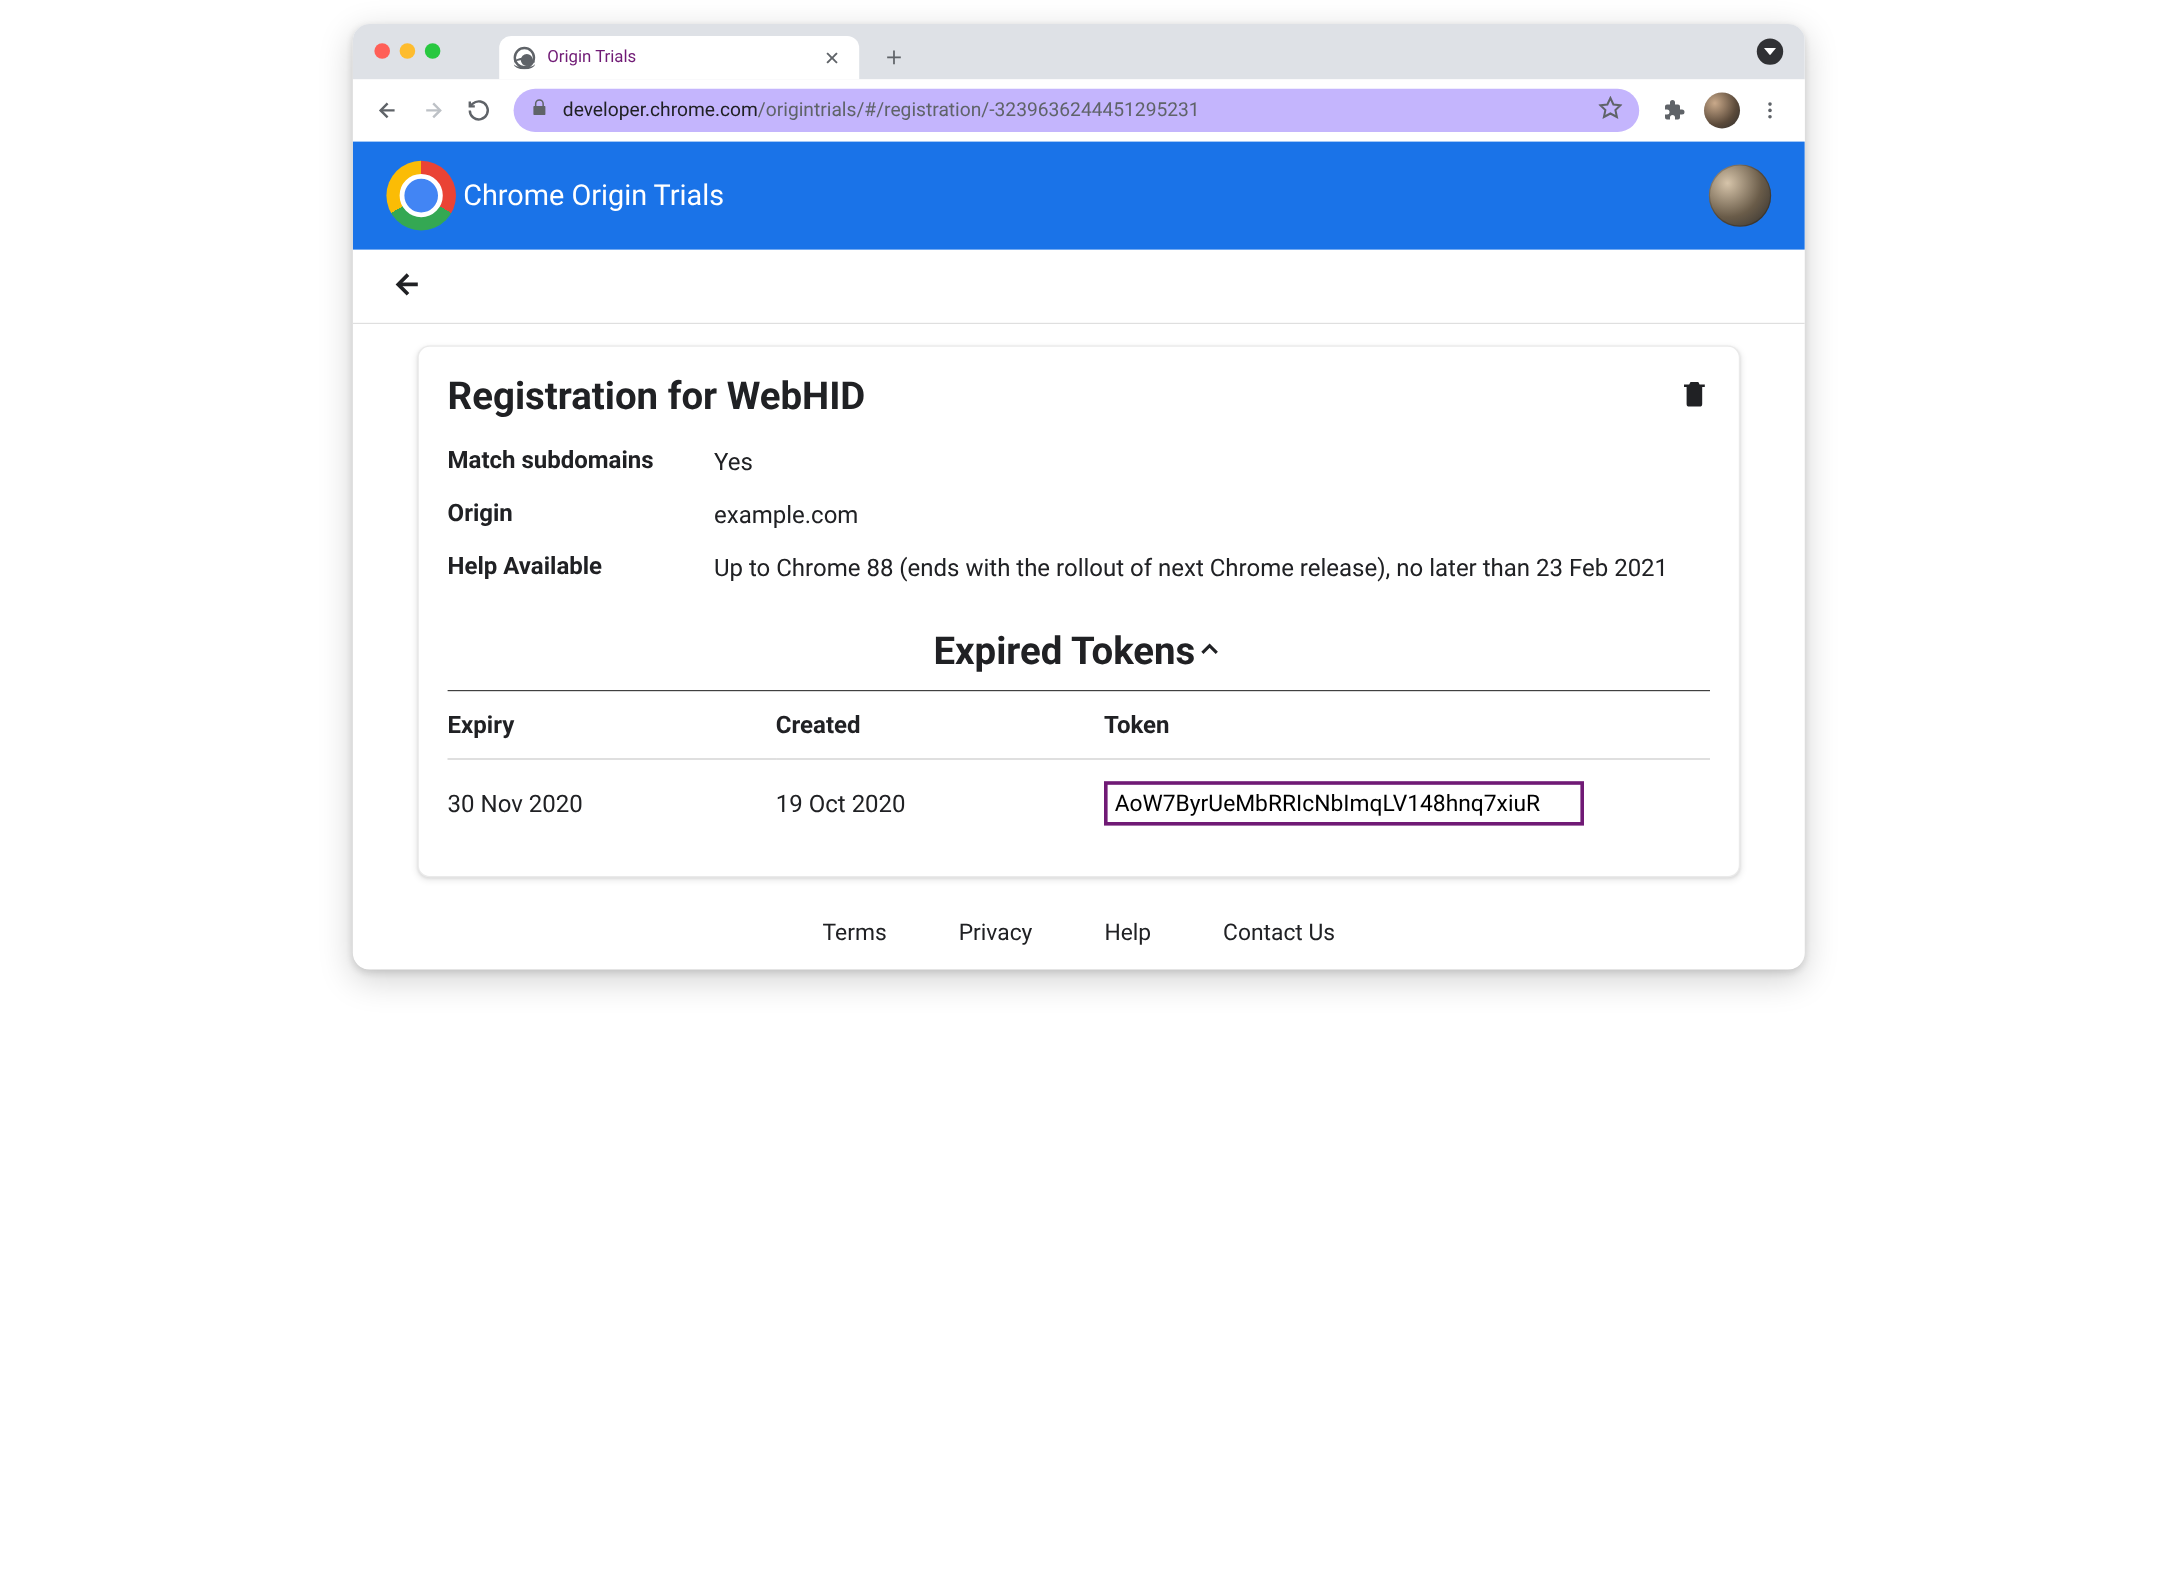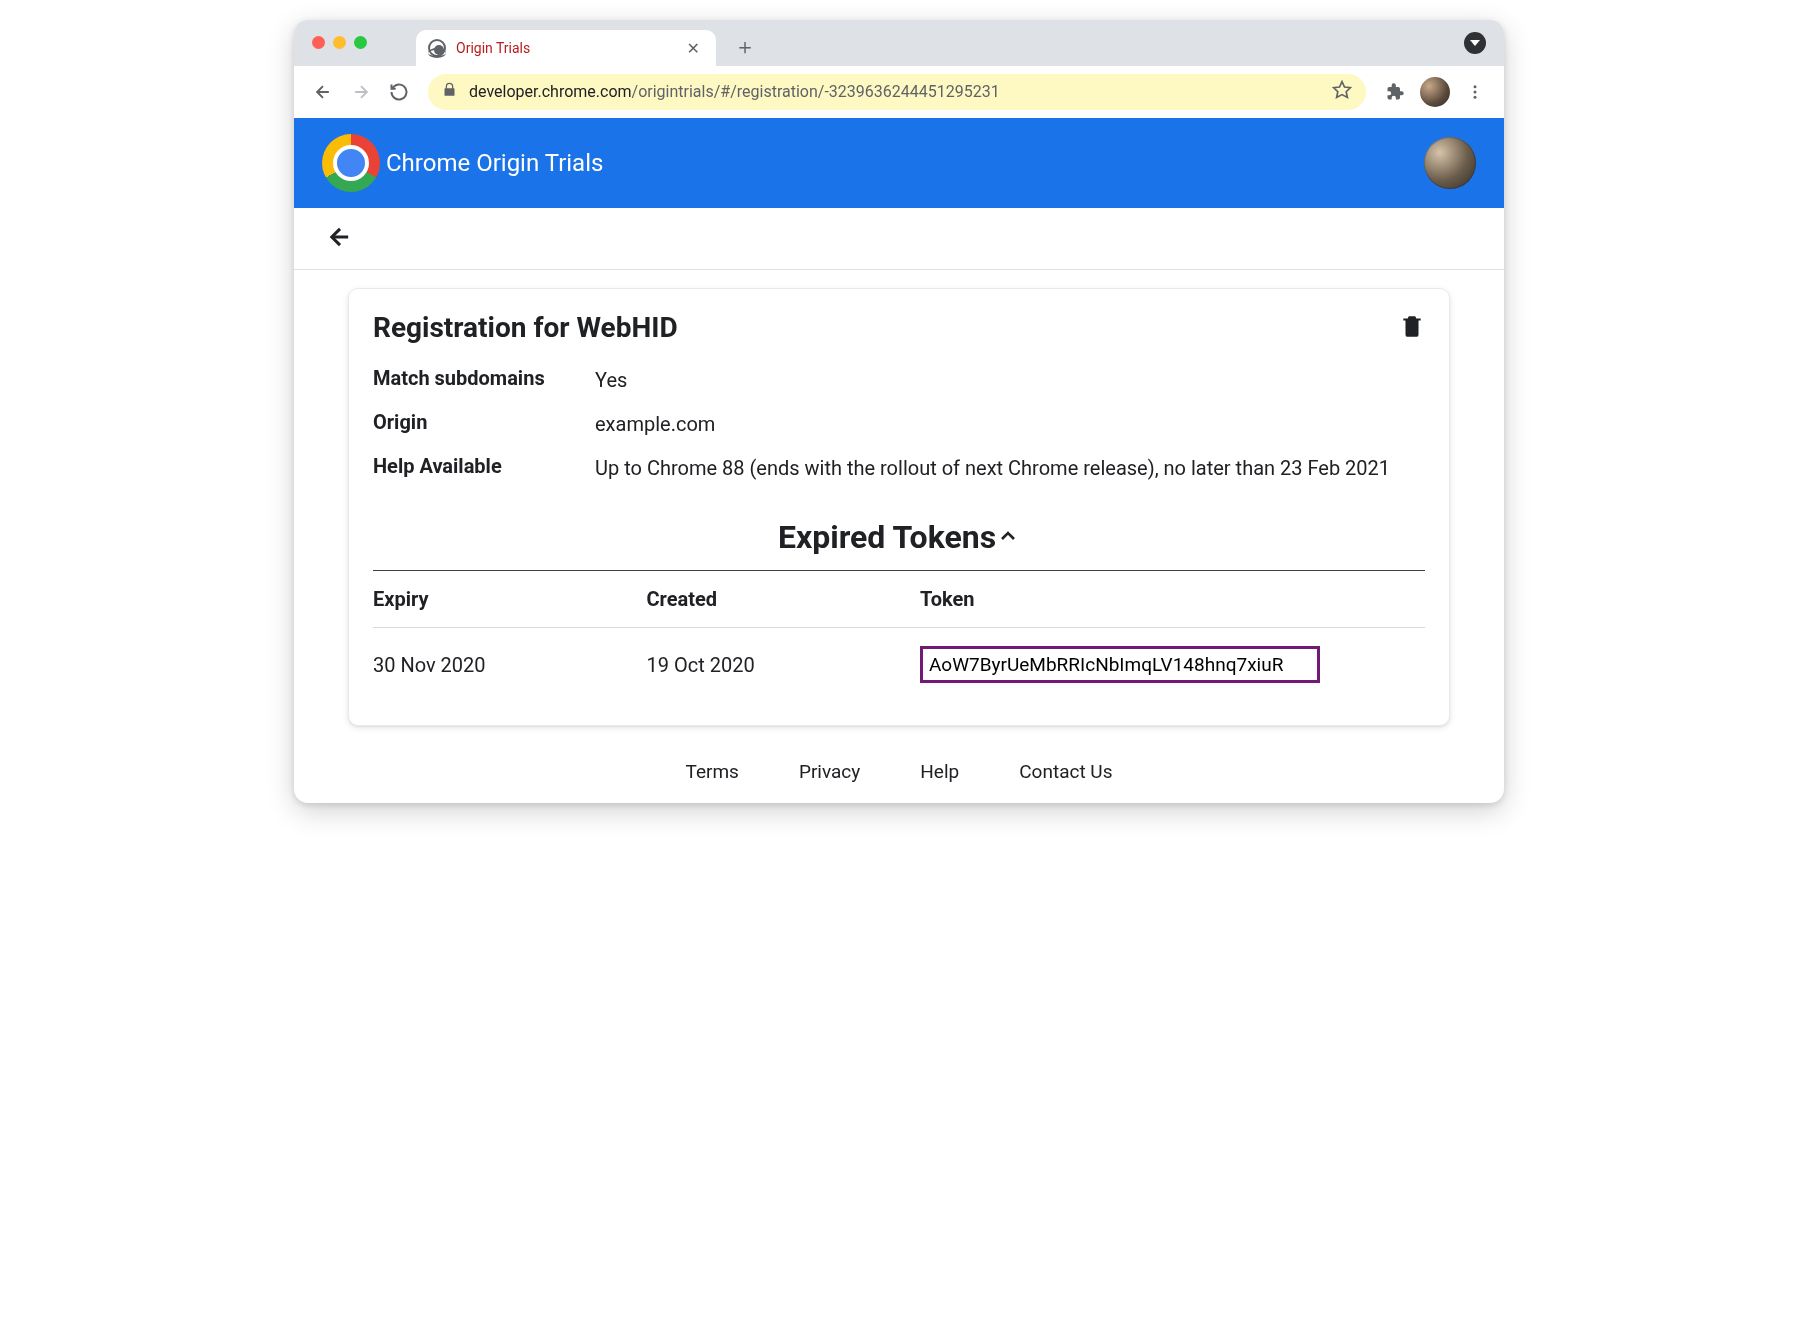--- a/index.html
+++ b/index.html
@@ -71,21 +71,21 @@
   .tab .favicon::after {
     content: "";
     position: absolute;
     left: -2px; top: 7px;
     width: 18px; height: 6px;
     border: 2px solid #5f6368;
     border-left: none;
     border-right: none;
     border-radius: 50%;
   }
-  .tab-title { font-size: 14px; color: #b91c1c; flex: 1; }
+  .tab-title { font-size: 14px; color: #701a75; flex: 1; }
   .tab-close { font-size: 16px; color: #5f6368; cursor: pointer; padding: 2px 4px; }
   .new-tab {
     width: 30px; height: 30px;
     display: flex; align-items: center; justify-content: center;
     font-size: 22px; color: #5f6368;
     cursor: pointer;
     margin-left: 14px;
     margin-bottom: 4px;
   }
   .chrome-menu-top {
@@ -111,21 +111,21 @@
     width: 34px; height: 34px;
     display: flex; align-items: center; justify-content: center;
     border-radius: 50%;
     cursor: pointer;
     color: #5f6368;
   }
   .nav-btn.disabled { color: #bdc1c6; }
   .omnibox {
     flex: 1;
     height: 36px;
-    background: #fef9c3;
+    background: #c4b5fd;
     border-radius: 18px;
     display: flex;
     align-items: center;
     padding: 0 14px;
     gap: 12px;
     margin: 0 8px;
     color: #202124;
     font-size: 16px;
   }
   .omnibox .lock { color: #5f6368; flex-shrink: 0; }
@@ -189,21 +189,21 @@
     background: #fff;
     border: 1px solid #eaeaea;
     border-radius: 10px;
     box-shadow: 0 2px 6px rgba(0,0,0,0.10), 0 1px 2px rgba(0,0,0,0.06);
     padding: 22px 24px 24px;
   }
   .card-title-row {
     display: flex; align-items: center; justify-content: space-between;
     margin-bottom: 22px;
   }
-  .card-title { font-size: 28px; font-weight: 700; color: #202124; }
+  .card-title { font-size: 32px; font-weight: 700; color: #202124; }
   .delete-btn { cursor: pointer; }
   .field-row { display: flex; gap: 32px; margin-bottom: 16px; font-size: 20px; color: #202124; }
   .field-label { width: 190px; font-weight: 700; flex-shrink: 0; }
   .field-value { flex: 1; line-height: 1.4; }
   .section-head {
     display: flex; align-items: center; justify-content: center;
     margin-top: 36px; padding-bottom: 14px;
     font-size: 32px; font-weight: 700; color: #202124;
     border-bottom: 1px solid #404040;
   }

